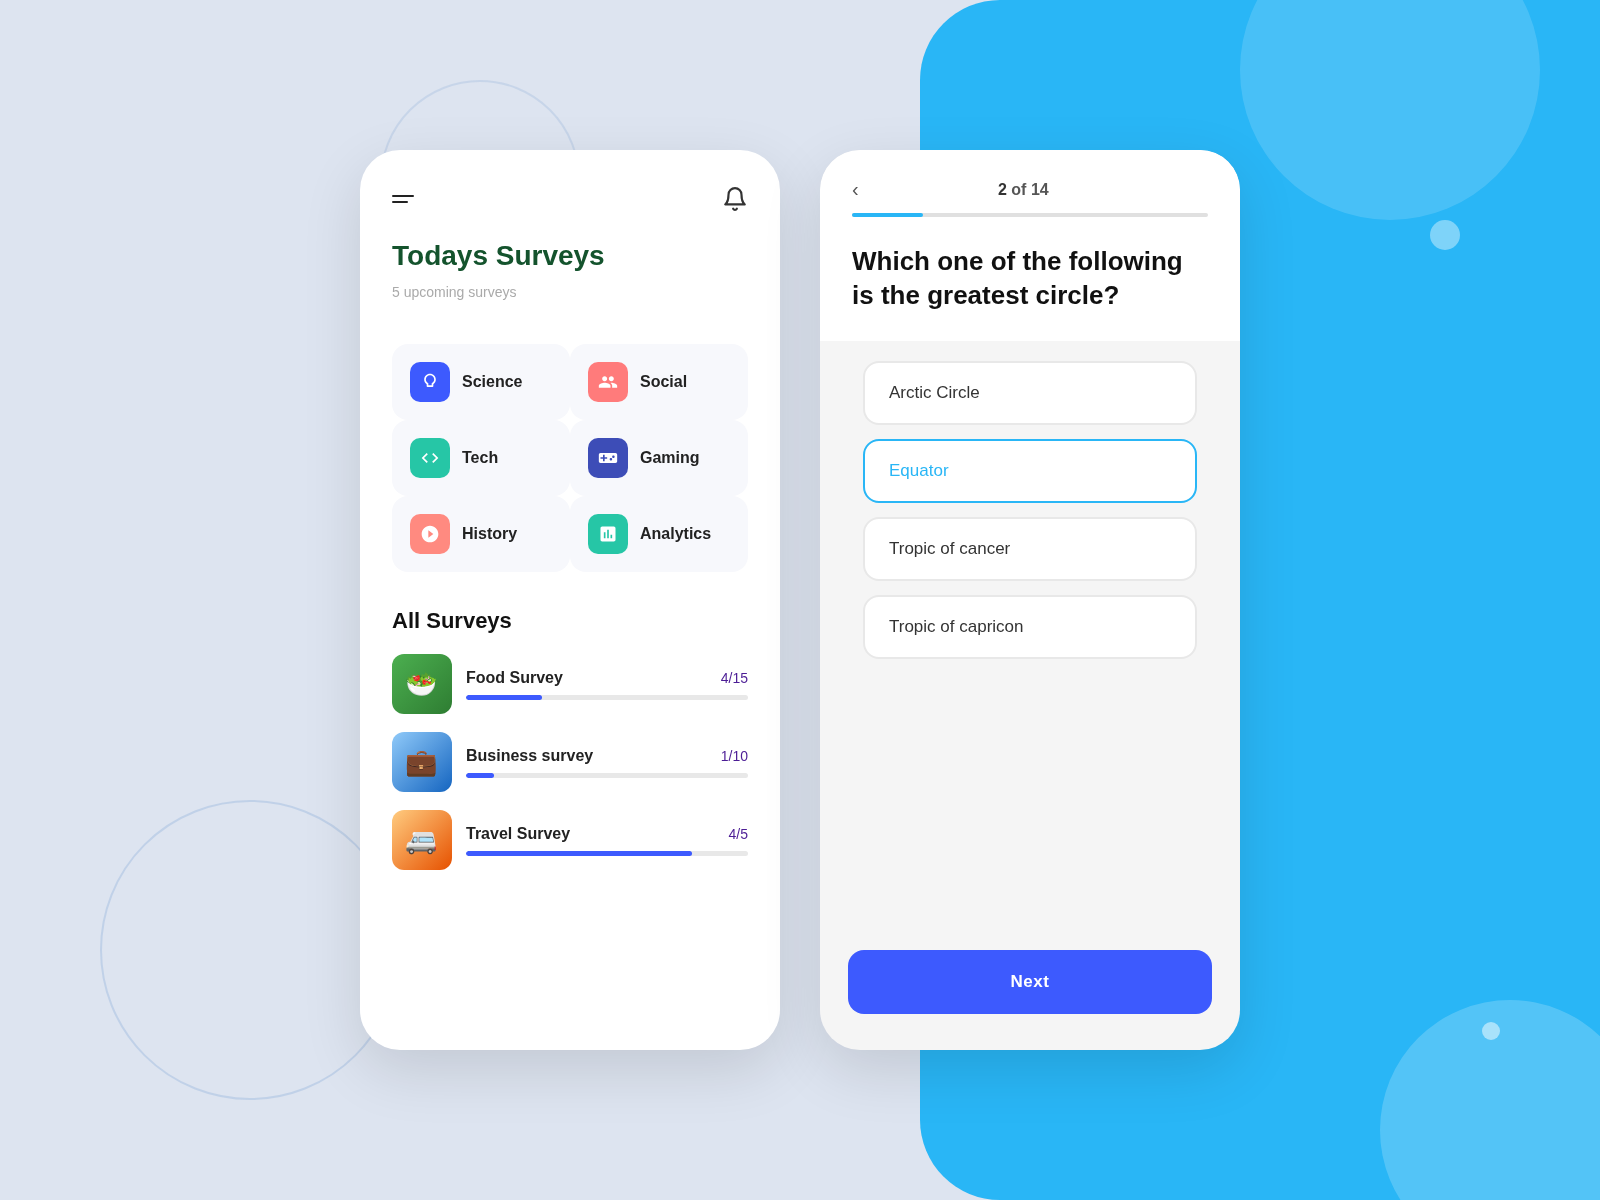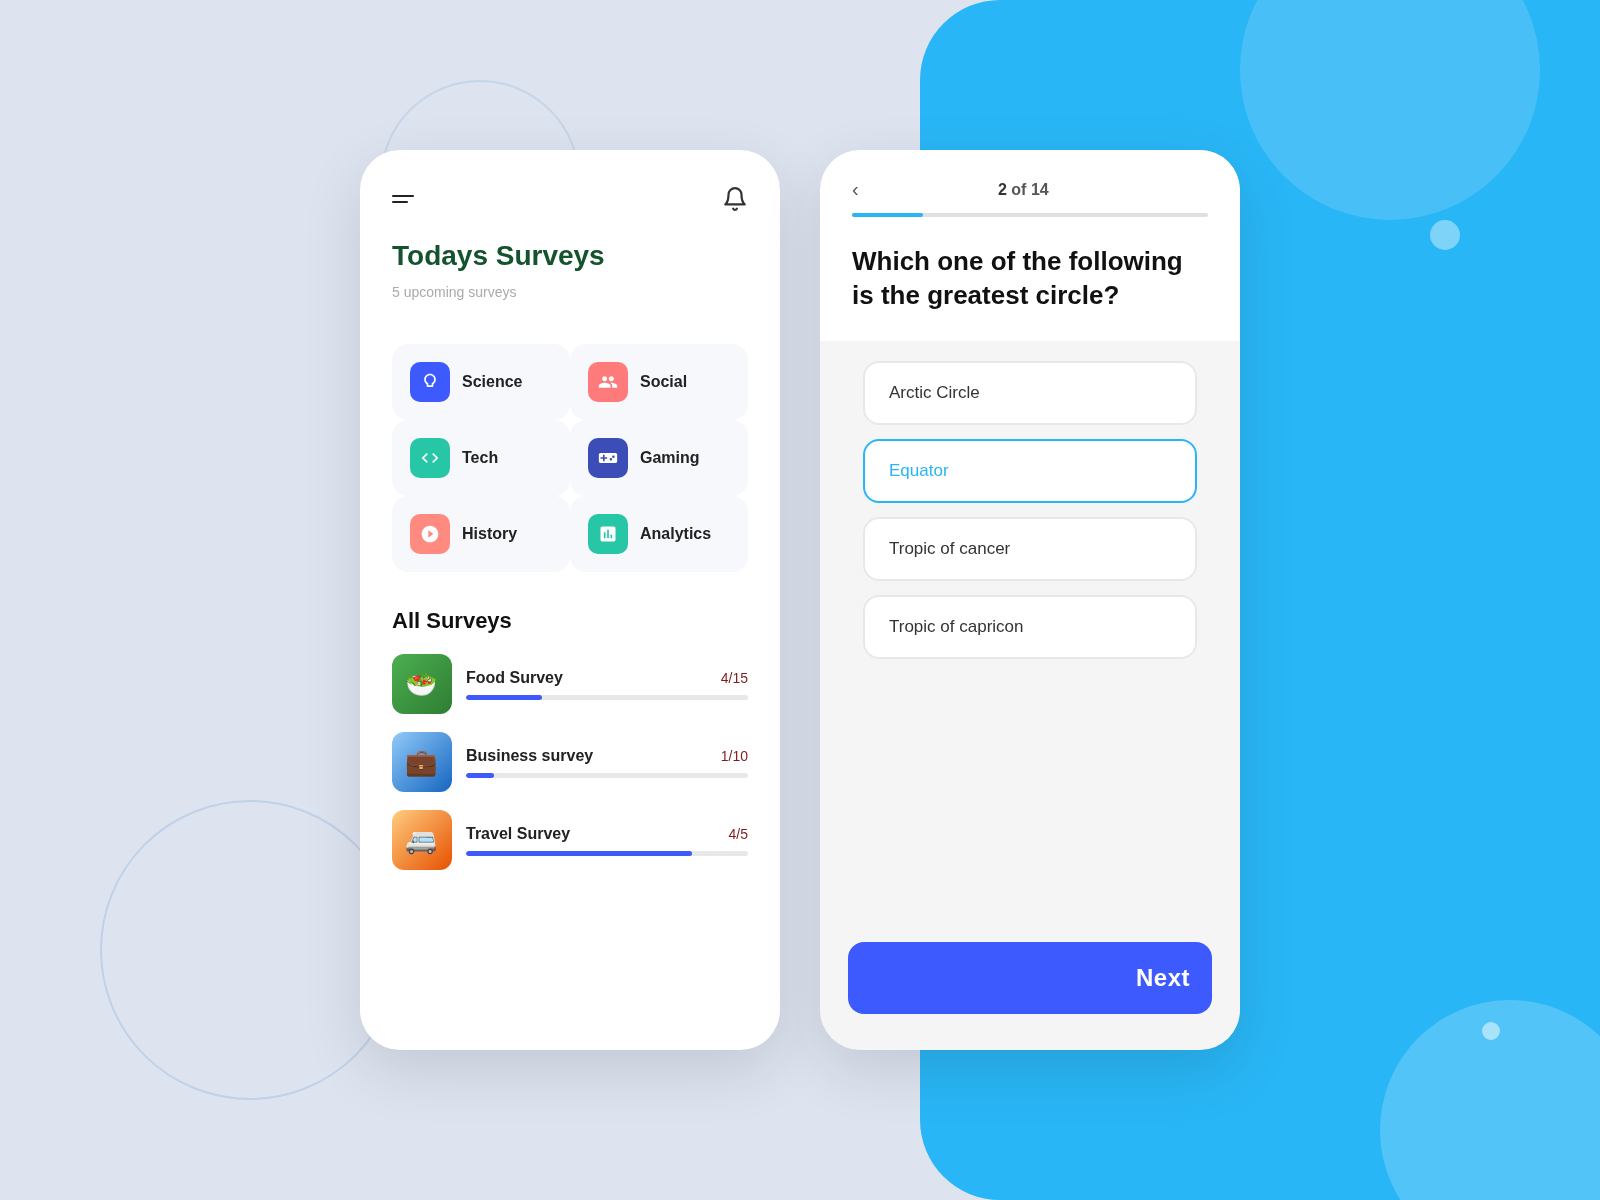--- a/index.html
+++ b/index.html
@@ -242,21 +242,21 @@
     }
 
     .survey-name {
       font-size: 16px;
       font-weight: 600;
       color: #222;
     }
 
     .survey-count {
       font-size: 14px;
-      color: #7f1d1d;
+      color: #4c1d95;
     }
 
     .progress-bar-bg {
       width: 100%;
       height: 5px;
       background: #e8e8e8;
       border-radius: 3px;
       overflow: hidden;
     }
 
@@ -368,25 +368,24 @@
       padding: 16px 28px 36px;
     }
 
     .next-btn {
       width: 100%;
       background: #3d5afe;
       color: #fff;
       border: none;
       border-radius: 16px;
       padding: 22px;
-      font-size: 24px;
+      font-size: 17px;
       font-weight: 600;
       cursor: pointer;
       letter-spacing: 0.5px;
-      text-align: right;
     }
   </style>
 </head>
 <body>
 
 <div class="bg-blue-right"></div>
 <div class="bg-circle-top"></div>
 <div class="bg-circle-bottom"></div>
 <div class="bg-circle-mid"></div>
 <div class="bg-circle-mid2"></div>

